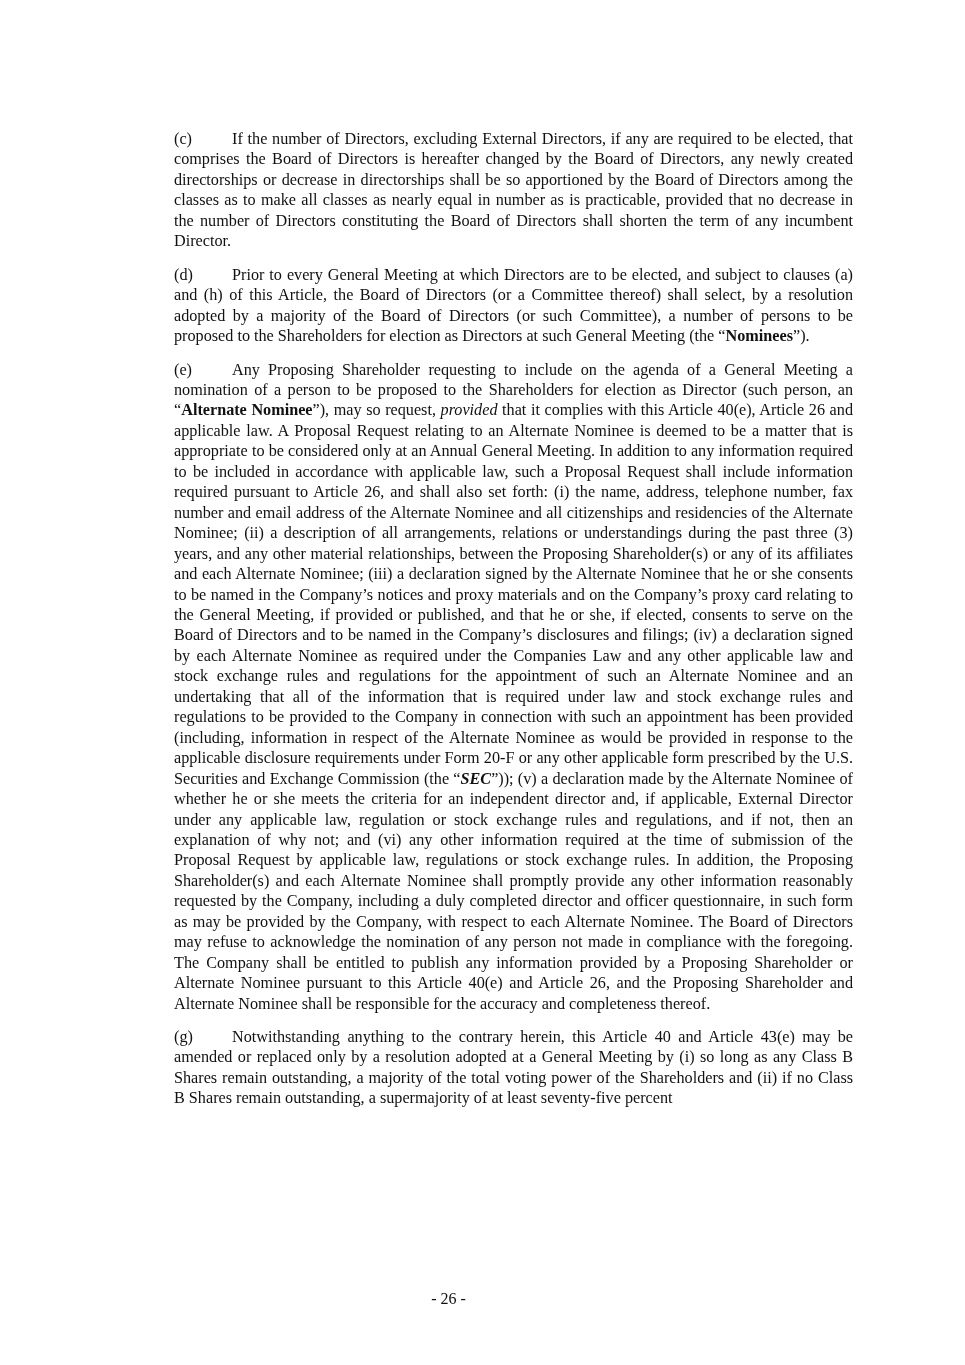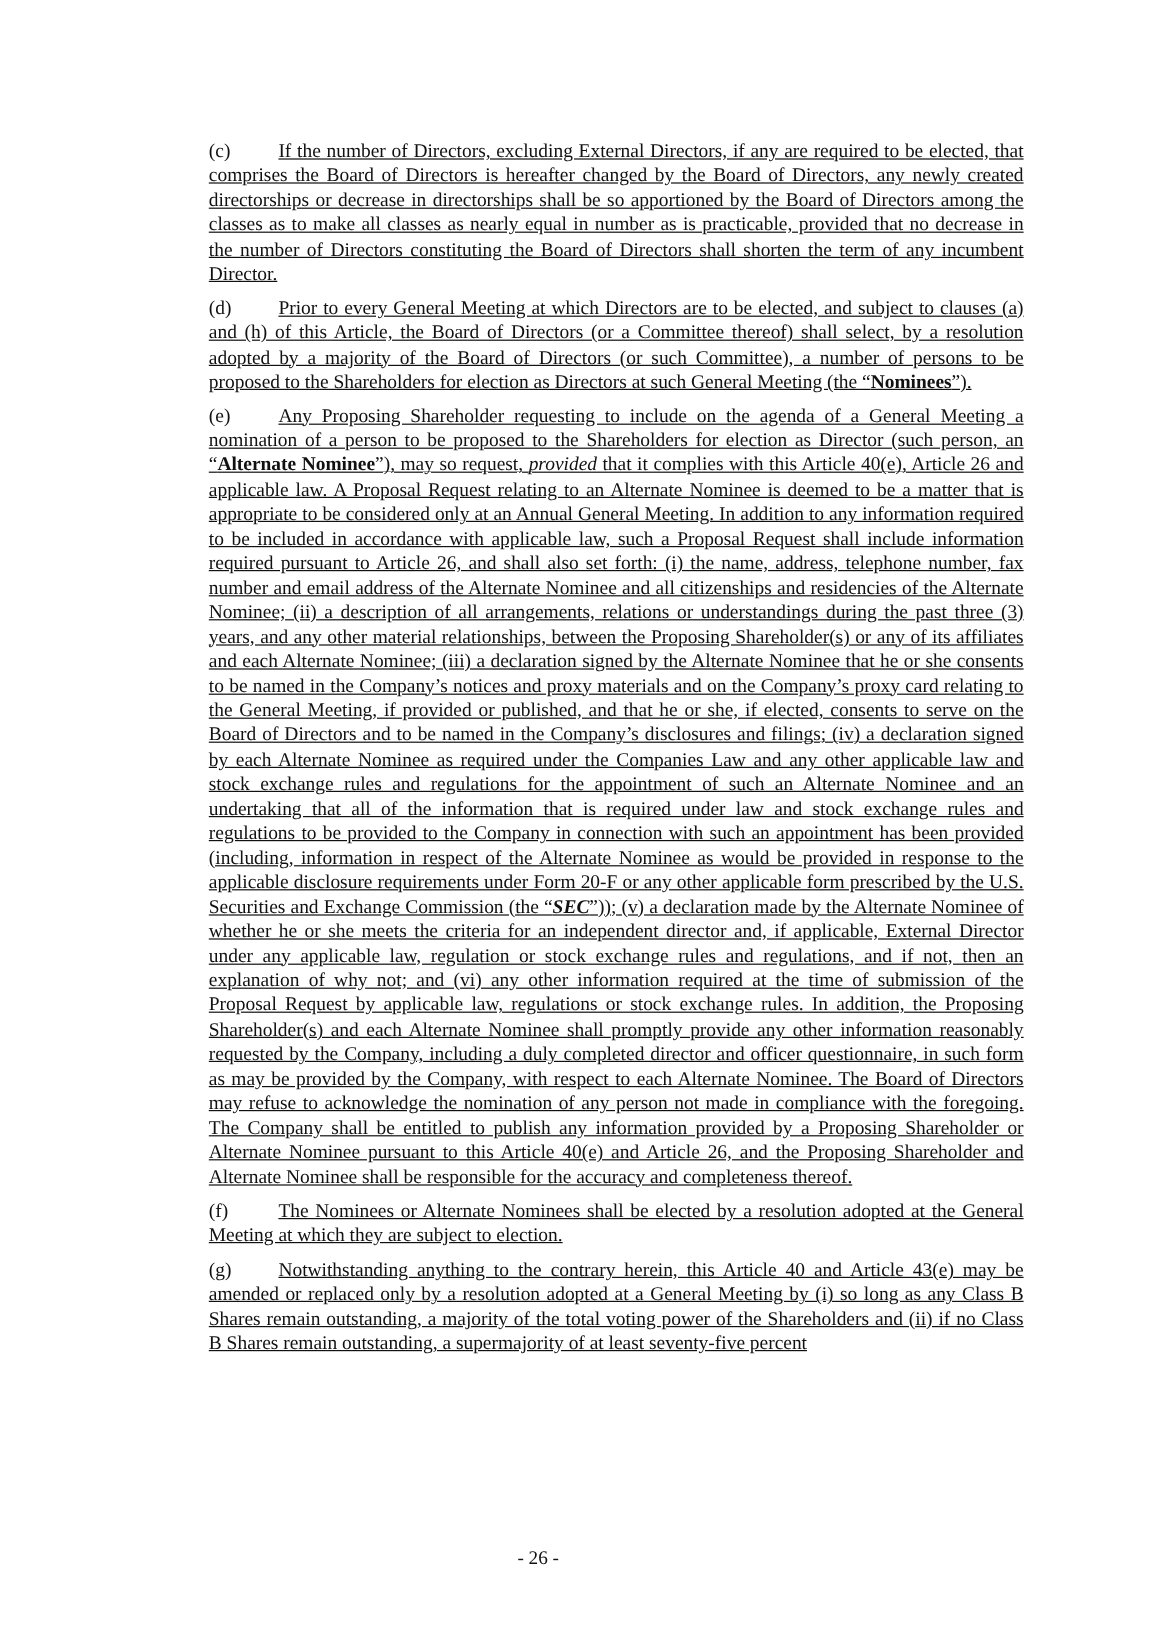--- a/index.html
+++ b/index.html
@@ -18,22 +18,21 @@
     .page-body {
       position: absolute;
       left: 174px;
       top: 116px;
       width: 679px;
       font-size: 16.2px;
       line-height: 20.45px;
       text-align: justify;
     }
     .clause {
-      margin: 0 0 8px 0;
-      text-decoration: underline;
+      margin: 13px 0 8px 0;
     }
     .clause-label {
       display: inline-block;
       width: 58px;
     }
     .bold { font-weight: bold; }
     .italic { font-style: italic; }
     .bold-italic { font-weight: bold; font-style: italic; }
     .page-number {
       position: absolute;
@@ -48,19 +47,18 @@
 <body>
 
 <div class="page-body">
 
   <p class="clause"><span class="clause-label">(c)</span><span>If the number of Directors, excluding External Directors, if any are required to be elected, that comprises the Board of Directors is hereafter changed by the Board of Directors, any newly created directorships or decrease in directorships shall be so apportioned by the Board of Directors among the classes as to make all classes as nearly equal in number as is practicable, provided that no decrease in the number of Directors constituting the Board of Directors shall shorten the term of any incumbent Director.</span></p>
 
   <p class="clause"><span class="clause-label">(d)</span><span>Prior to every General Meeting at which Directors are to be elected, and subject to clauses (a) and (h) of this Article, the Board of Directors (or a Committee thereof) shall select, by a resolution adopted by a majority of the Board of Directors (or such Committee), a number of persons to be proposed to the Shareholders for election as Directors at such General Meeting (the “</span><span class="bold">Nominees</span><span>”).</span></p>
 
   <p class="clause"><span class="clause-label">(e)</span><span>Any Proposing Shareholder requesting to include on the agenda of a General Meeting a nomination of a person to be proposed to the Shareholders for election as Director (such person, an “</span><span class="bold">Alternate Nominee</span><span>”), may so request, </span><span class="italic">provided</span><span> that it complies with this Article 40(e), Article 26 and applicable law. A Proposal Request relating to an Alternate Nominee is deemed to be a matter that is appropriate to be considered only at an Annual General Meeting. In addition to any information required to be included in accordance with applicable law, such a Proposal Request shall include information required pursuant to Article 26, and shall also set forth: (i) the name, address, telephone number, fax number and email address of the Alternate Nominee and all citizenships and residencies of the Alternate Nominee; (ii) a description of all arrangements, relations or understandings during the past three (3) years, and any other material relationships, between the Proposing Shareholder(s) or any of its affiliates and each Alternate Nominee; (iii) a declaration signed by the Alternate Nominee that he or she consents to be named in the Company’s notices and proxy materials and on the Company’s proxy card relating to the General Meeting, if provided or published, and that he or she, if elected, consents to serve on the Board of Directors and to be named in the Company’s disclosures and filings; (iv) a declaration signed by each Alternate Nominee as required under the Companies Law and any other applicable law and stock exchange rules and regulations for the appointment of such an Alternate Nominee and an undertaking that all of the information that is required under law and stock exchange rules and regulations to be provided to the Company in connection with such an appointment has been provided (including, information in respect of the Alternate Nominee as would be provided in response to the applicable disclosure requirements under Form 20-F or any other applicable form prescribed by the U.S. Securities and Exchange Commission (the “</span><span class="bold-italic">SEC</span><span>”)); (v) a declaration made by the Alternate Nominee of whether he or she meets the criteria for an independent director and, if applicable, External Director under any applicable law, regulation or stock exchange rules and regulations, and if not, then an explanation of why not; and (vi) any other information required at the time of submission of the Proposal Request by applicable law, regulations or stock exchange rules. In addition, the Proposing Shareholder(s) and each Alternate Nominee shall promptly provide any other information reasonably requested by the Company, including a duly completed director and officer questionnaire, in such form as may be provided by the Company, with respect to each Alternate Nominee. The Board of Directors may refuse to acknowledge the nomination of any person not made in compliance with the foregoing. The Company shall be entitled to publish any information provided by a Proposing Shareholder or Alternate Nominee pursuant to this Article 40(e) and Article 26, and the Proposing Shareholder and Alternate Nominee shall be responsible for the accuracy and completeness thereof.</span></p>
 
-  <p class="clause"><span class="clause-label">(f)</span><span>The Nominees or Alternate Nominees shall be elected by a resolution adopted at the General Meeting at which they are subject to election.</span></p>
 
   <p class="clause"><span class="clause-label">(g)</span><span>Notwithstanding anything to the contrary herein, this Article 40 and Article 43(e) may be amended or replaced only by a resolution adopted at a General Meeting by (i) so long as any Class B Shares remain outstanding, a majority of the total voting power of the Shareholders and (ii) if no Class B Shares remain outstanding, a supermajority of at least seventy-five percent</span></p>
 
 </div>
 
 <div class="page-number">- 26 -</div>
 
 </body></html>

